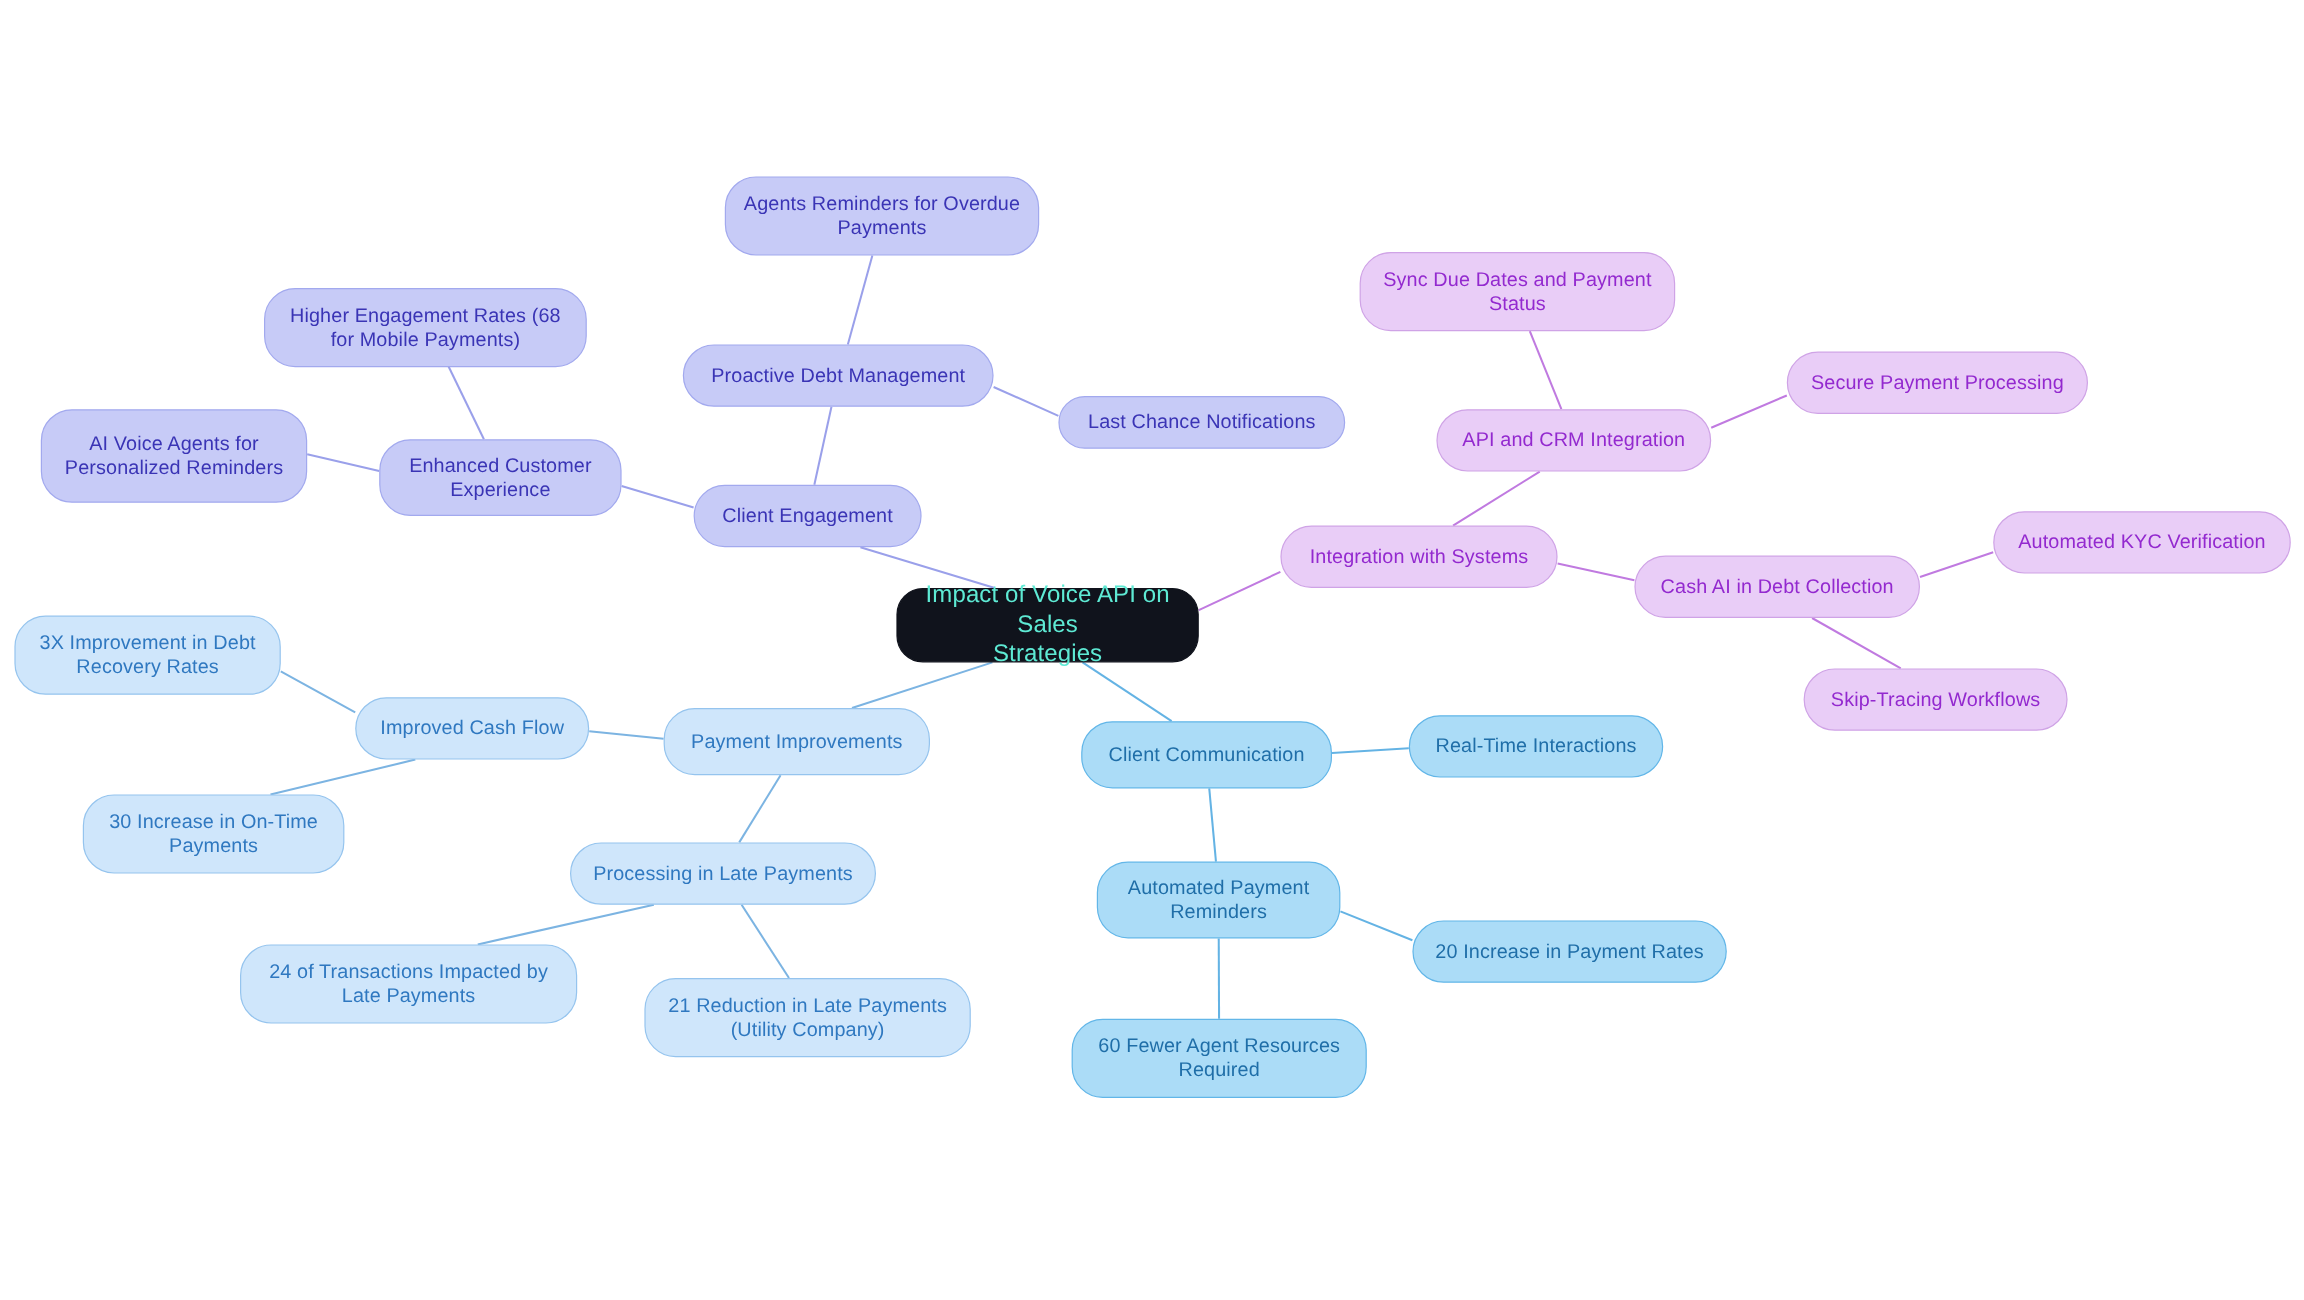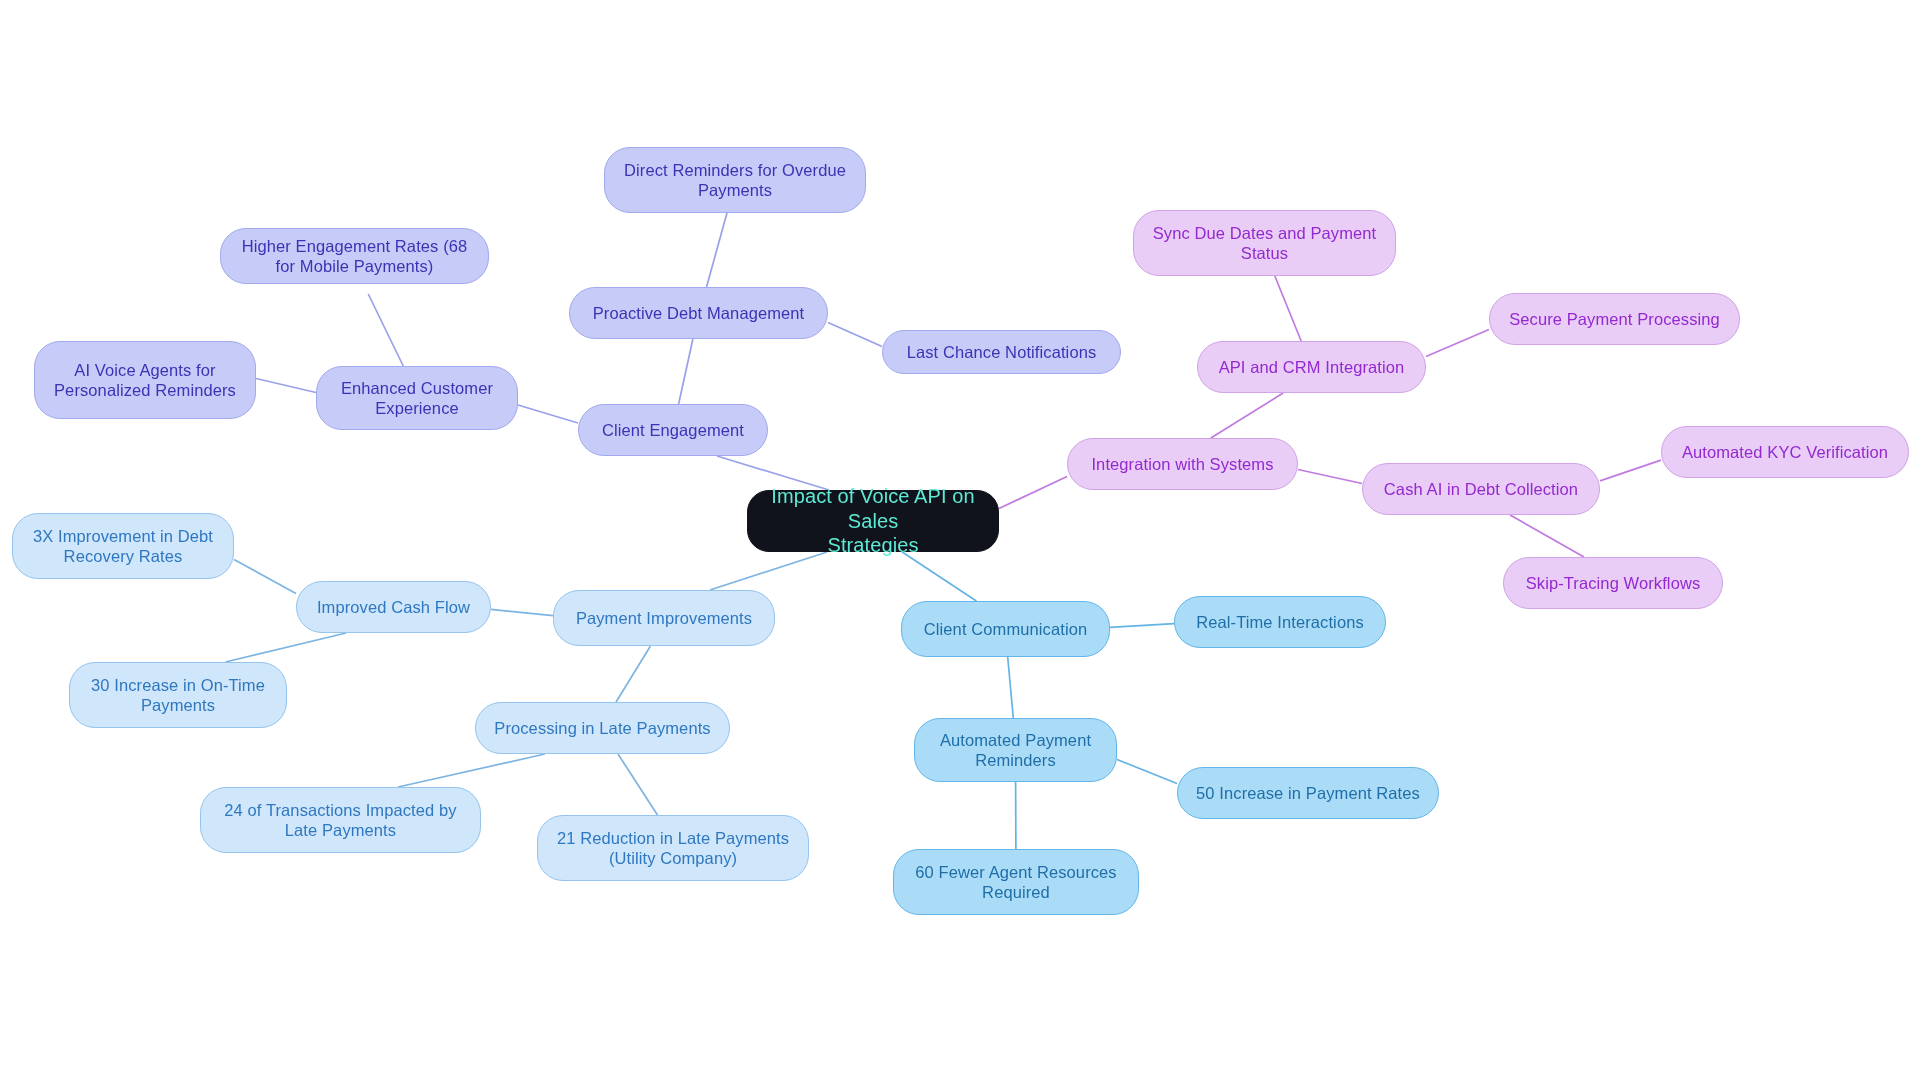--- a/index.html
+++ b/index.html
@@ -101,42 +101,42 @@
       <path d="M346.09,633 L225.41,662" stroke="#7cb4e2" stroke-width="1.7" fill="none"></path>
       <path d="M650.47,646 L616.03,702" stroke="#7cb4e2" stroke-width="1.7" fill="none"></path>
       <path d="M544.86,754 L398.14,787" stroke="#7cb4e2" stroke-width="1.7" fill="none"></path>
       <path d="M618.01,754 L657.49,815" stroke="#7cb4e2" stroke-width="1.7" fill="none"></path>
     </svg>
   <div id="nodes-layer">
       <div class="node root" style="left: 747px; top: 490px; width: 252px; height: 62px;">Impact of Voice API on Sales
 Strategies</div>
       <div class="node indigo" style="left: 578px; top: 404px; width: 190px; height: 52px;">Client Engagement</div>
       <div class="node indigo" style="left: 569px; top: 287px; width: 259px; height: 52px;">Proactive Debt Management</div>
-      <div class="node indigo" style="left: 604px; top: 147px; width: 262px; height: 66px;">Direct Reminders for Overdue
+      <div class="node indigo" style="left: 604px; top: 147px; width: 262px; height: 66px;">Agents Reminders for Overdue
 Payments</div>
       <div class="node indigo" style="left: 882px; top: 330px; width: 239px; height: 44px;">Last Chance Notifications</div>
       <div class="node indigo" style="left: 316px; top: 366px; width: 202px; height: 64px;">Enhanced Customer
 Experience</div>
-      <div class="node indigo" style="left: 220px; top: 228px; width: 269px; height: 56px;">Higher Engagement Rates (68
+      <div class="node indigo" style="left: 220px; top: 240px; width: 269px; height: 66px;">Higher Engagement Rates (68
 for Mobile Payments)</div>
       <div class="node indigo" style="left: 34px; top: 341px; width: 222px; height: 78px;">AI Voice Agents for
 Personalized Reminders</div>
       <div class="node violet" style="left: 1067px; top: 438px; width: 231px; height: 52px;">Integration with Systems</div>
       <div class="node violet" style="left: 1197px; top: 341px; width: 229px; height: 52px;">API and CRM Integration</div>
       <div class="node violet" style="left: 1133px; top: 210px; width: 263px; height: 66px;">Sync Due Dates and Payment
 Status</div>
       <div class="node violet" style="left: 1489px; top: 293px; width: 251px; height: 52px;">Secure Payment Processing</div>
       <div class="node violet" style="left: 1362px; top: 463px; width: 238px; height: 52px;">Cash AI in Debt Collection</div>
       <div class="node violet" style="left: 1661px; top: 426px; width: 248px; height: 52px;">Automated KYC Verification</div>
       <div class="node violet" style="left: 1503px; top: 557px; width: 220px; height: 52px;">Skip-Tracing Workflows</div>
       <div class="node cyan" style="left: 901px; top: 601px; width: 209px; height: 56px;">Client Communication</div>
       <div class="node cyan" style="left: 1174px; top: 596px; width: 212px; height: 52px;">Real-Time Interactions</div>
       <div class="node cyan" style="left: 914px; top: 718px; width: 203px; height: 64px;">Automated Payment
 Reminders</div>
-      <div class="node cyan" style="left: 1177px; top: 767px; width: 262px; height: 52px;">50 Increase in Payment Rates</div>
+      <div class="node cyan" style="left: 1177px; top: 767px; width: 262px; height: 52px;">20 Increase in Payment Rates</div>
       <div class="node cyan" style="left: 893px; top: 849px; width: 246px; height: 66px;">60 Fewer Agent Resources
 Required</div>
       <div class="node softblue" style="left: 553px; top: 590px; width: 222px; height: 56px;">Payment Improvements</div>
       <div class="node softblue" style="left: 296px; top: 581px; width: 195px; height: 52px;">Improved Cash Flow</div>
       <div class="node softblue" style="left: 12px; top: 513px; width: 222px; height: 66px;">3X Improvement in Debt
 Recovery Rates</div>
       <div class="node softblue" style="left: 69px; top: 662px; width: 218px; height: 66px;">30 Increase in On-Time
 Payments</div>
       <div class="node softblue" style="left: 475px; top: 702px; width: 255px; height: 52px;">Processing in Late Payments</div>
       <div class="node softblue" style="left: 200px; top: 787px; width: 281px; height: 66px;">24 of Transactions Impacted by

